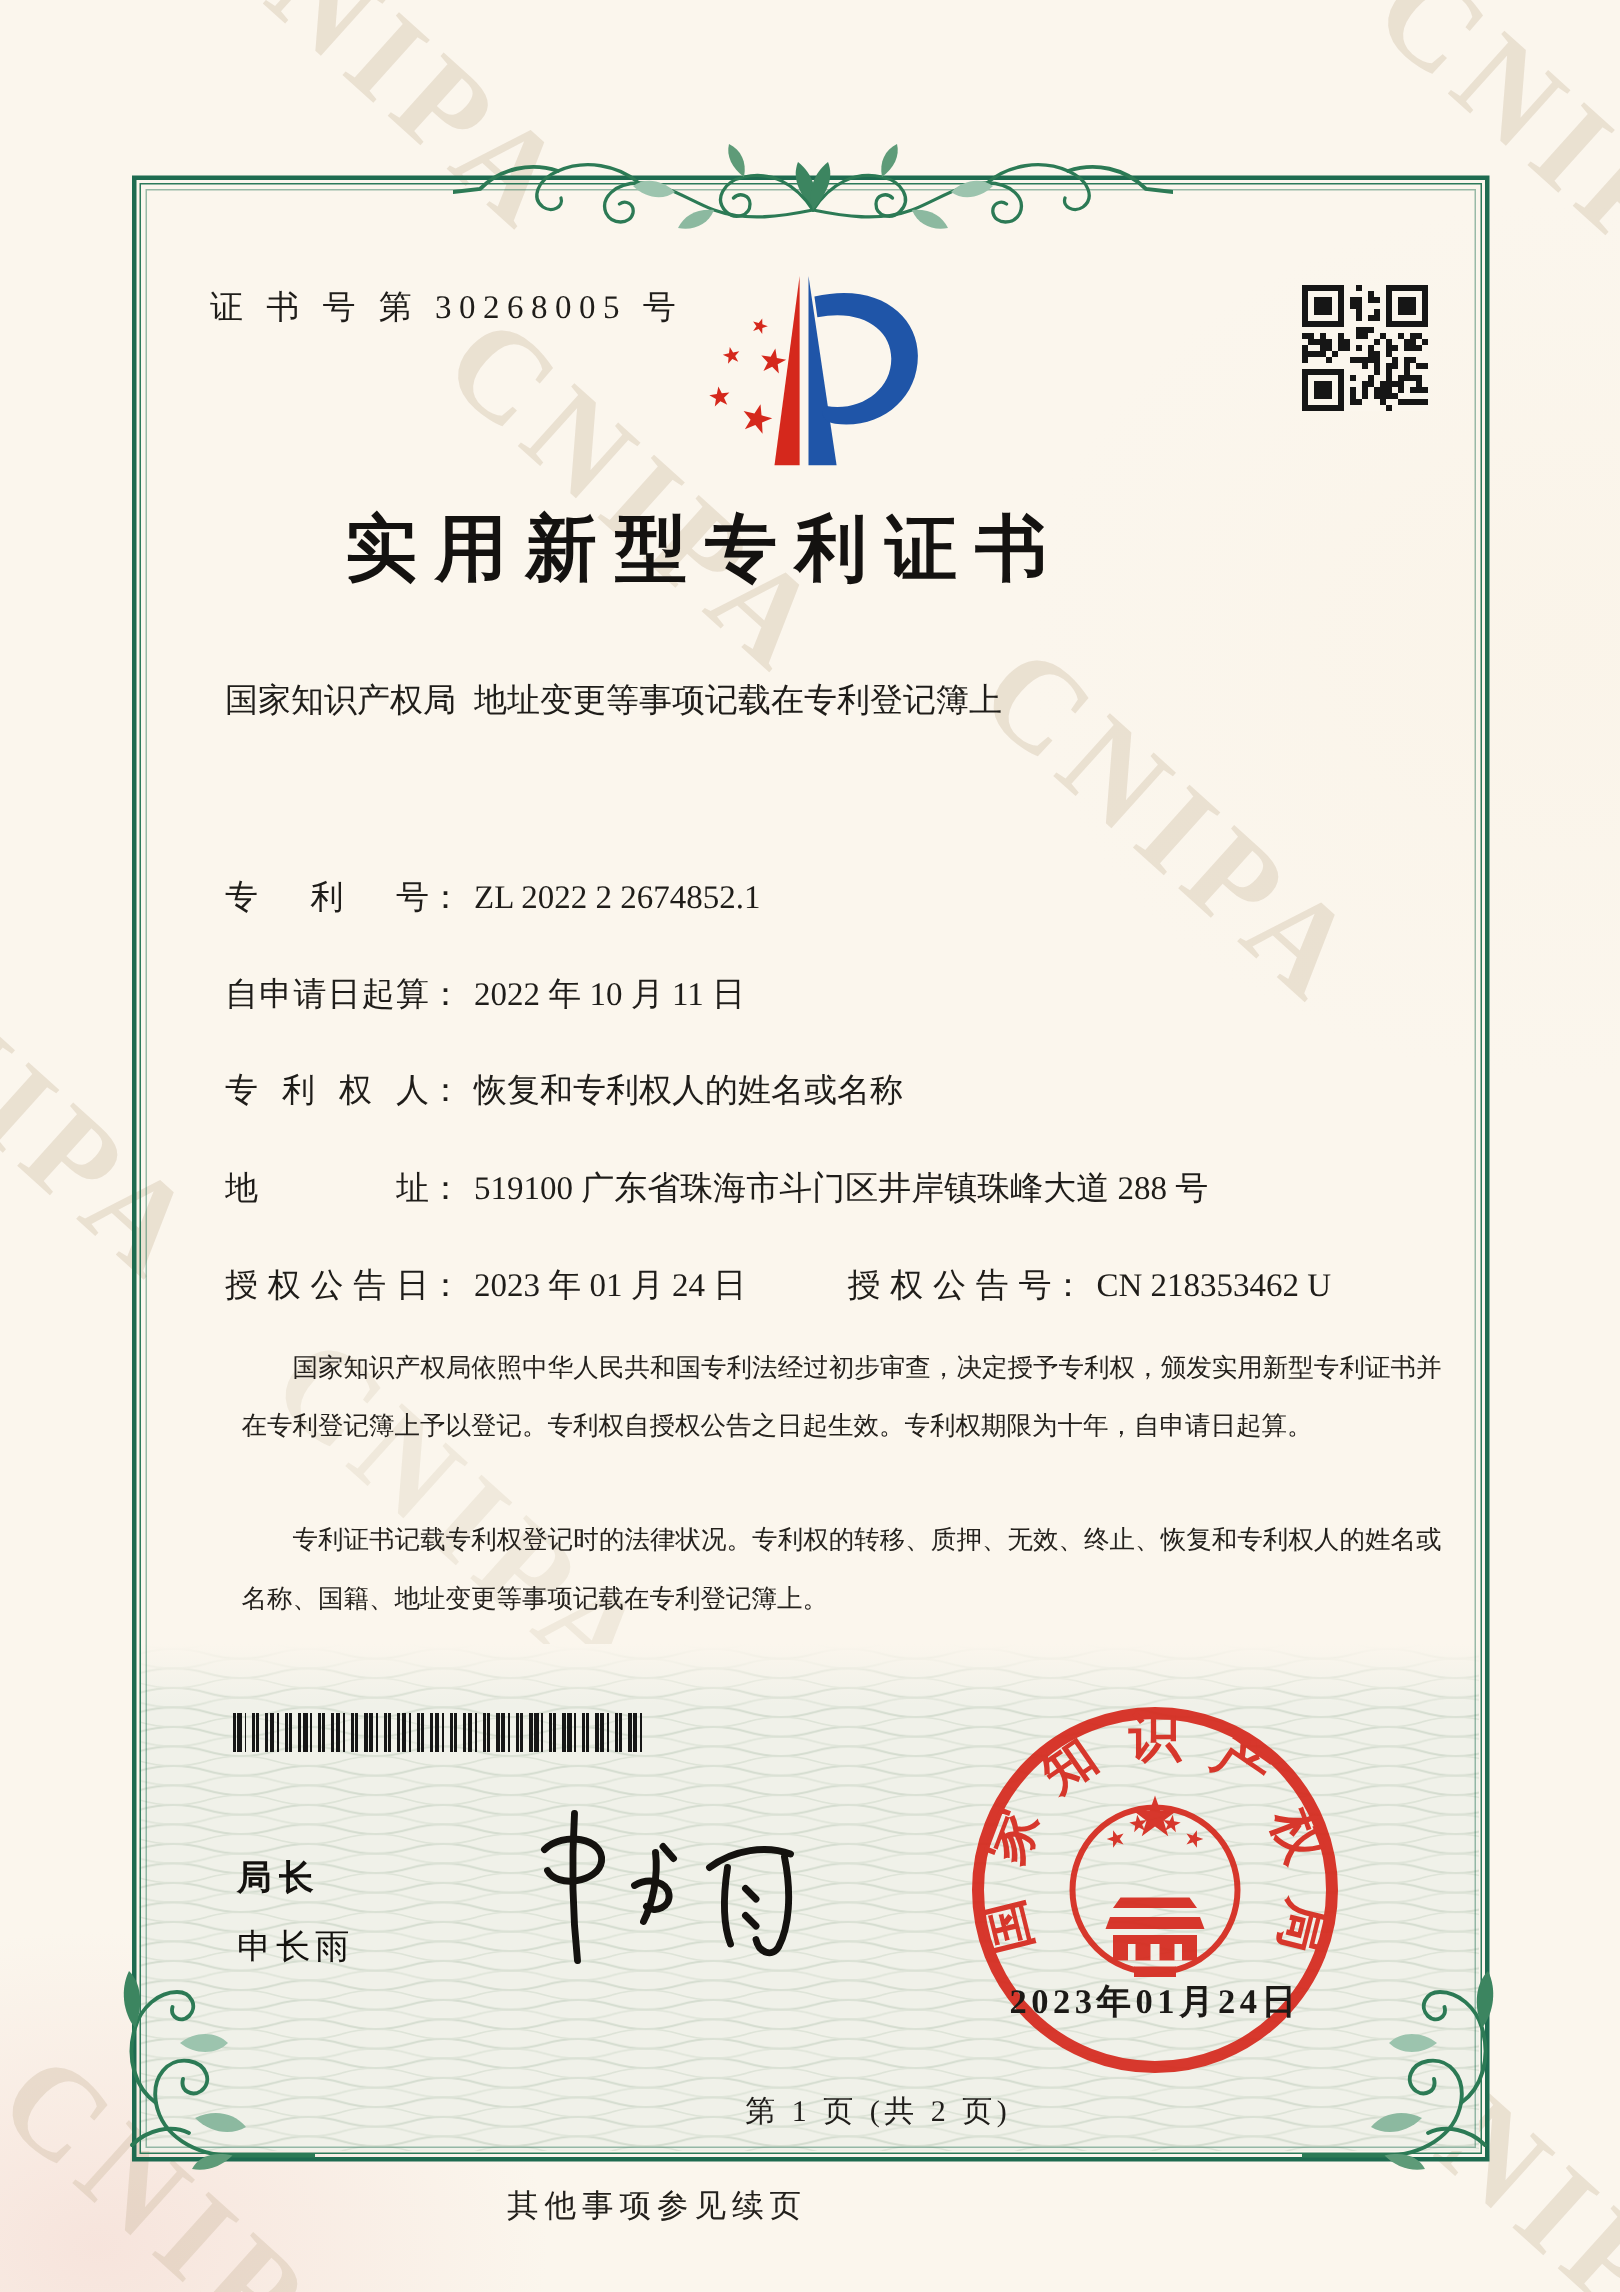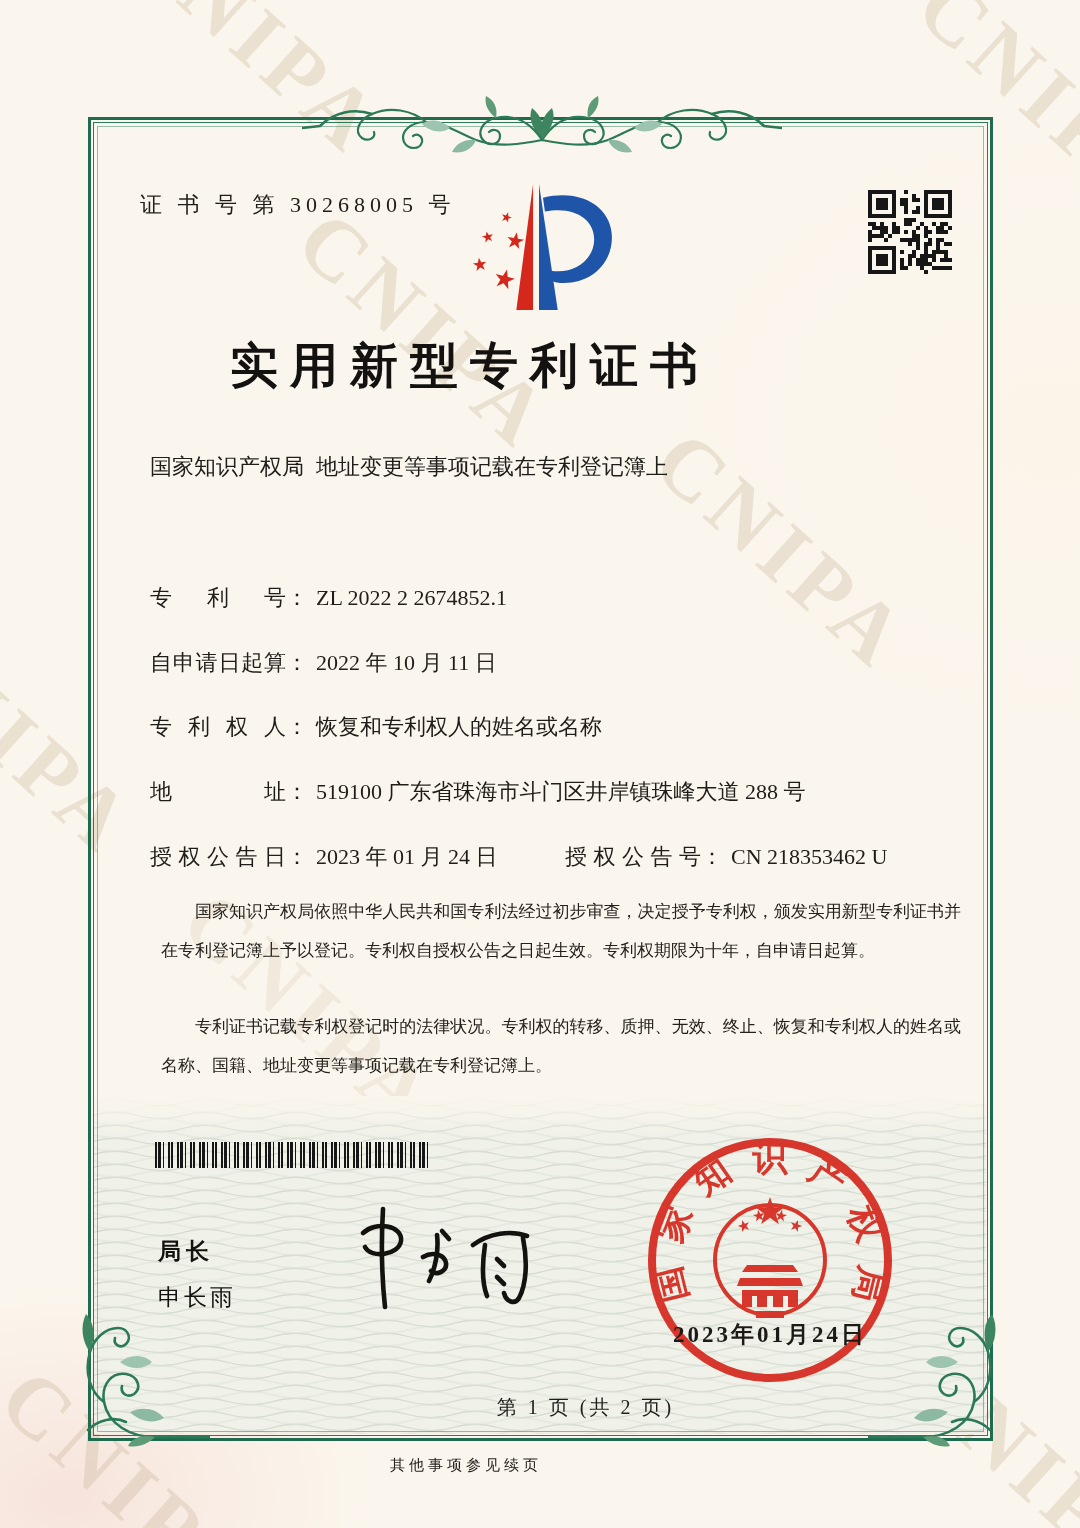--- a/index.html
+++ b/index.html
@@ -46,21 +46,21 @@
   }
   .post{position:absolute;left:158px;top:1236px;font-family:Liberation Mono, monospace;
     font-size:23px;font-weight:600;letter-spacing:5px;color:#14120f;z-index:5;}
   .signer{position:absolute;left:158px;top:1282px;font-family:"Liberation Sans","DejaVu Sans",sans-serif;
     font-size:23px;font-weight:400;letter-spacing:3px;color:#14120f;z-index:5;}
   .sig{position:absolute;left:325px;top:1203px;z-index:5;}
   .seal{position:absolute;left:630px;top:1120px;z-index:6;}
   .pagination{position:absolute;left:88px;top:1394px;width:899px;text-align:center;
     font-size:20px;letter-spacing:3px;z-index:5;padding-left:48px;}
   .continuation{position:absolute;left:0;top:1456px;width:876px;text-align:center;
-    font-size:15px;letter-spacing:4px;color:#23201c;z-index:5;padding-left:28px;}
+    font-size:21px;letter-spacing:4px;color:#23201c;z-index:5;}
 </style>
 </head>
 <body>
 
 <div class="page">
 
   <span class="wm" style="left:255px;top:35px">CNIPA</span>
   <span class="wm" style="left:1045px;top:95px">CNIPA</span>
   <span class="wm" style="left:425px;top:330px">CNIPA</span>
   <span class="wm" style="left:782px;top:550px">CNIPA</span>

